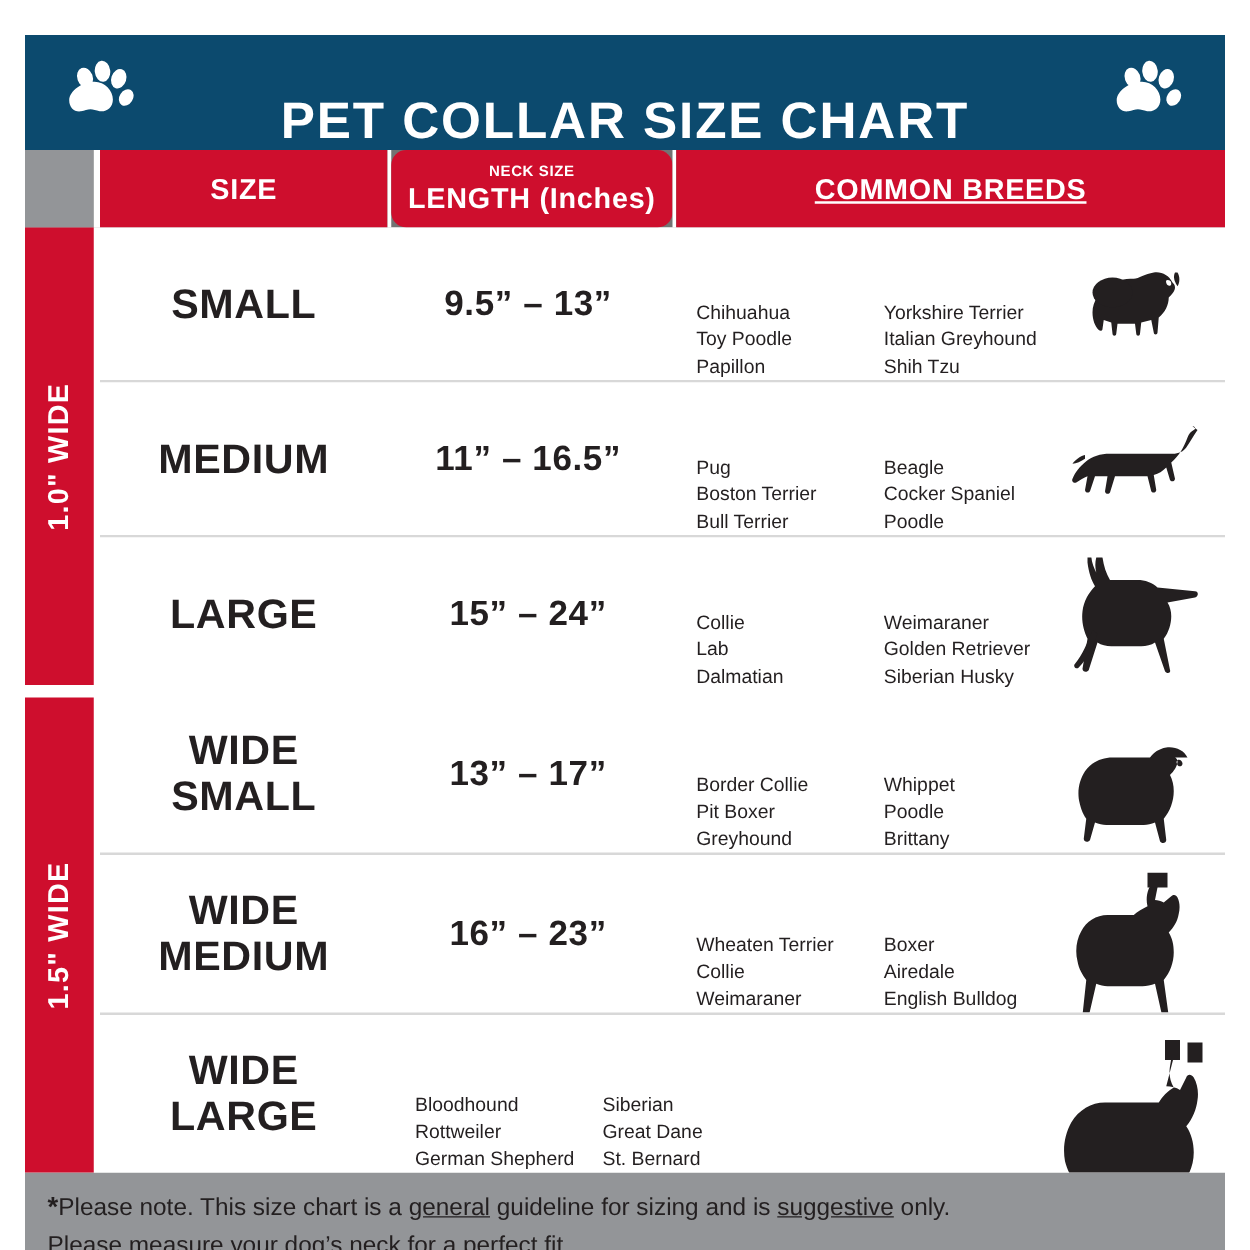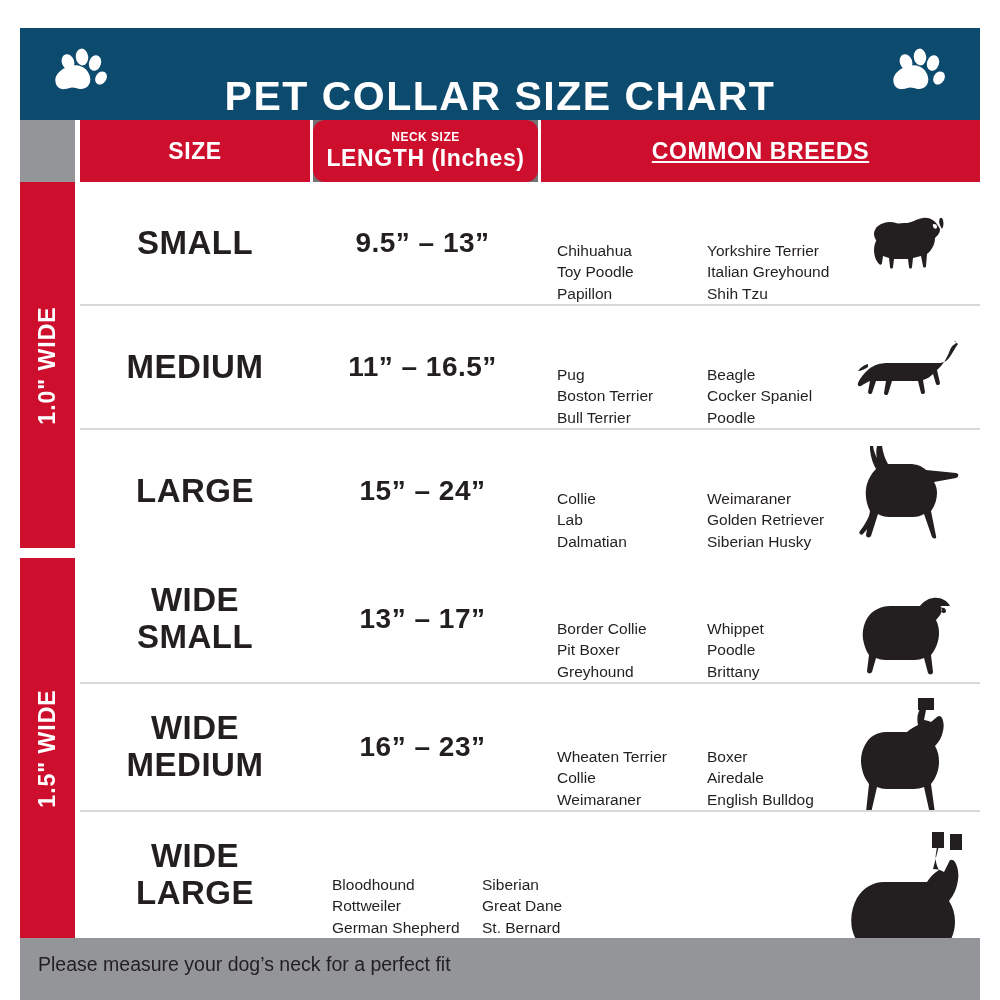--- a/index.html
+++ b/index.html
@@ -402,17 +402,20 @@
                   <rect x="104" y="2" width="12" height="16" fill="#231f20"></rect>
                 </svg>
               </div>
             </div>
           </div>
         </div>
       </div>
     </div>
 
     <div class="footer">
+      <div class="footer-line">
+        <span class="star">*</span><span>Please note. This size chart is a </span><span class="u">general</span><span> guideline for sizing and is </span><span class="u"> suggestive</span><span> only.</span>
+      </div>
       <div class="footer-line">Please measure your dog’s neck for a perfect fit</div>
     </div>
 
   </div>
 </div>
 
 </body></html>

